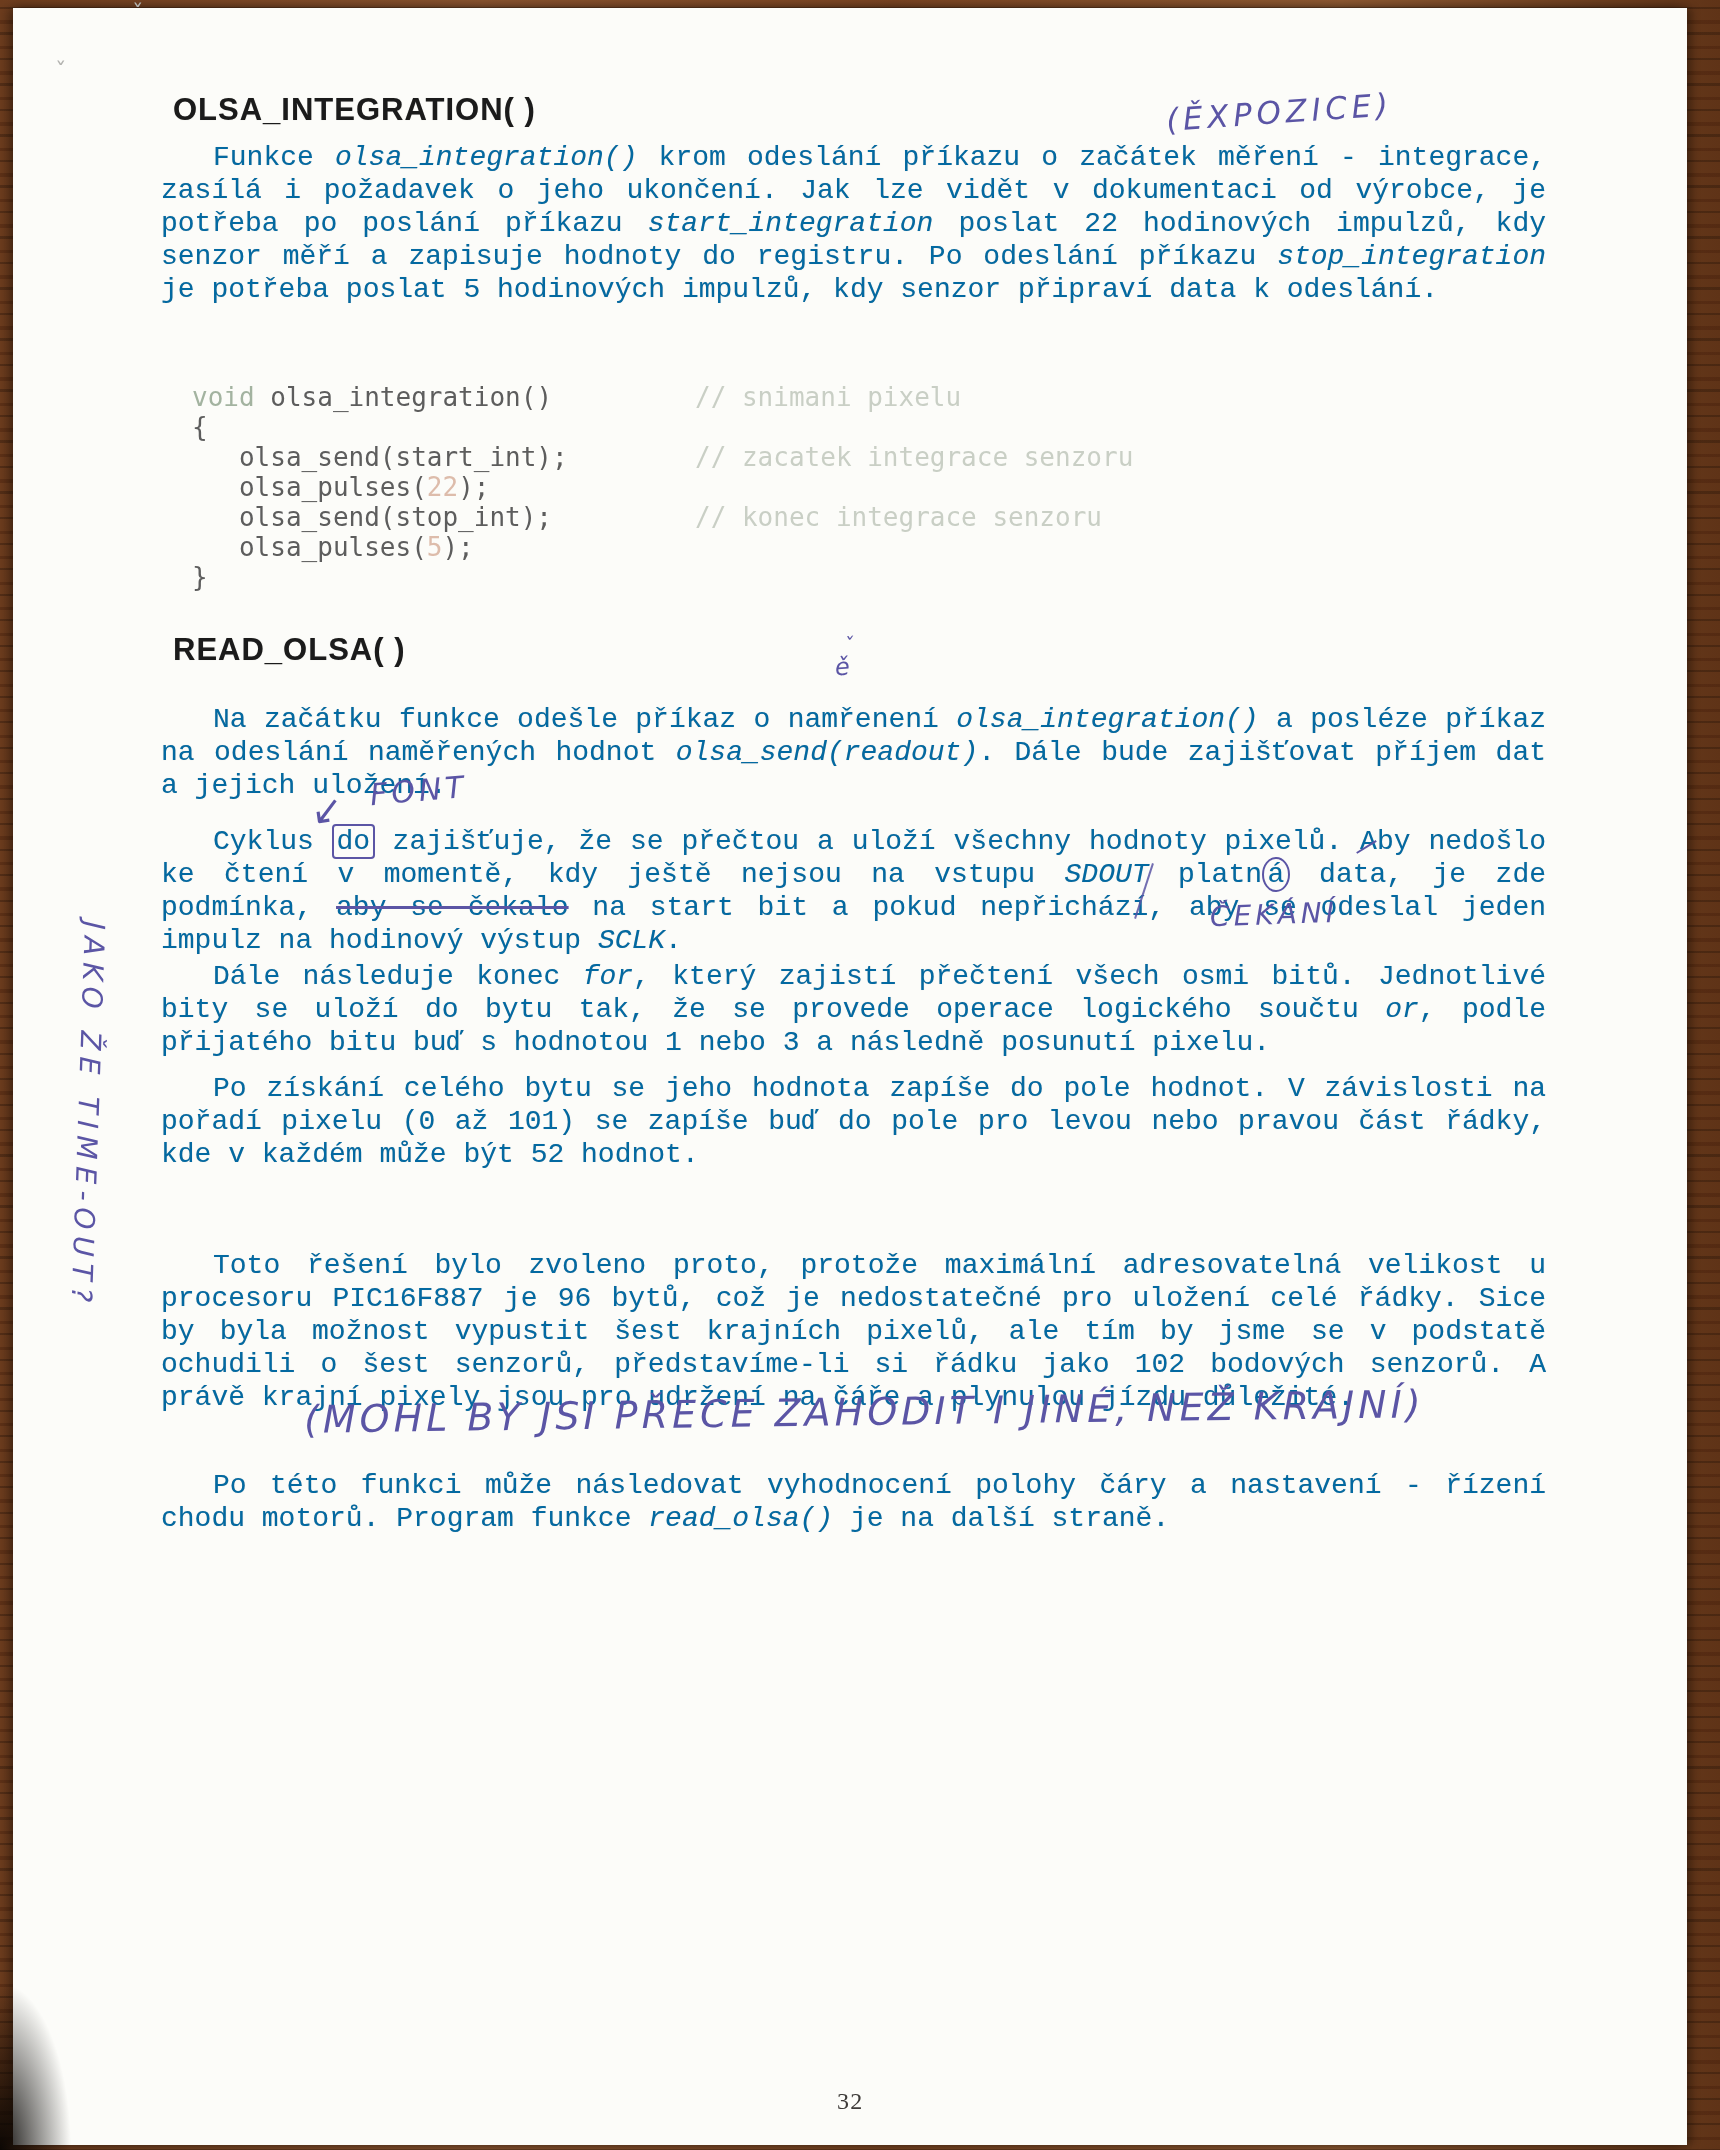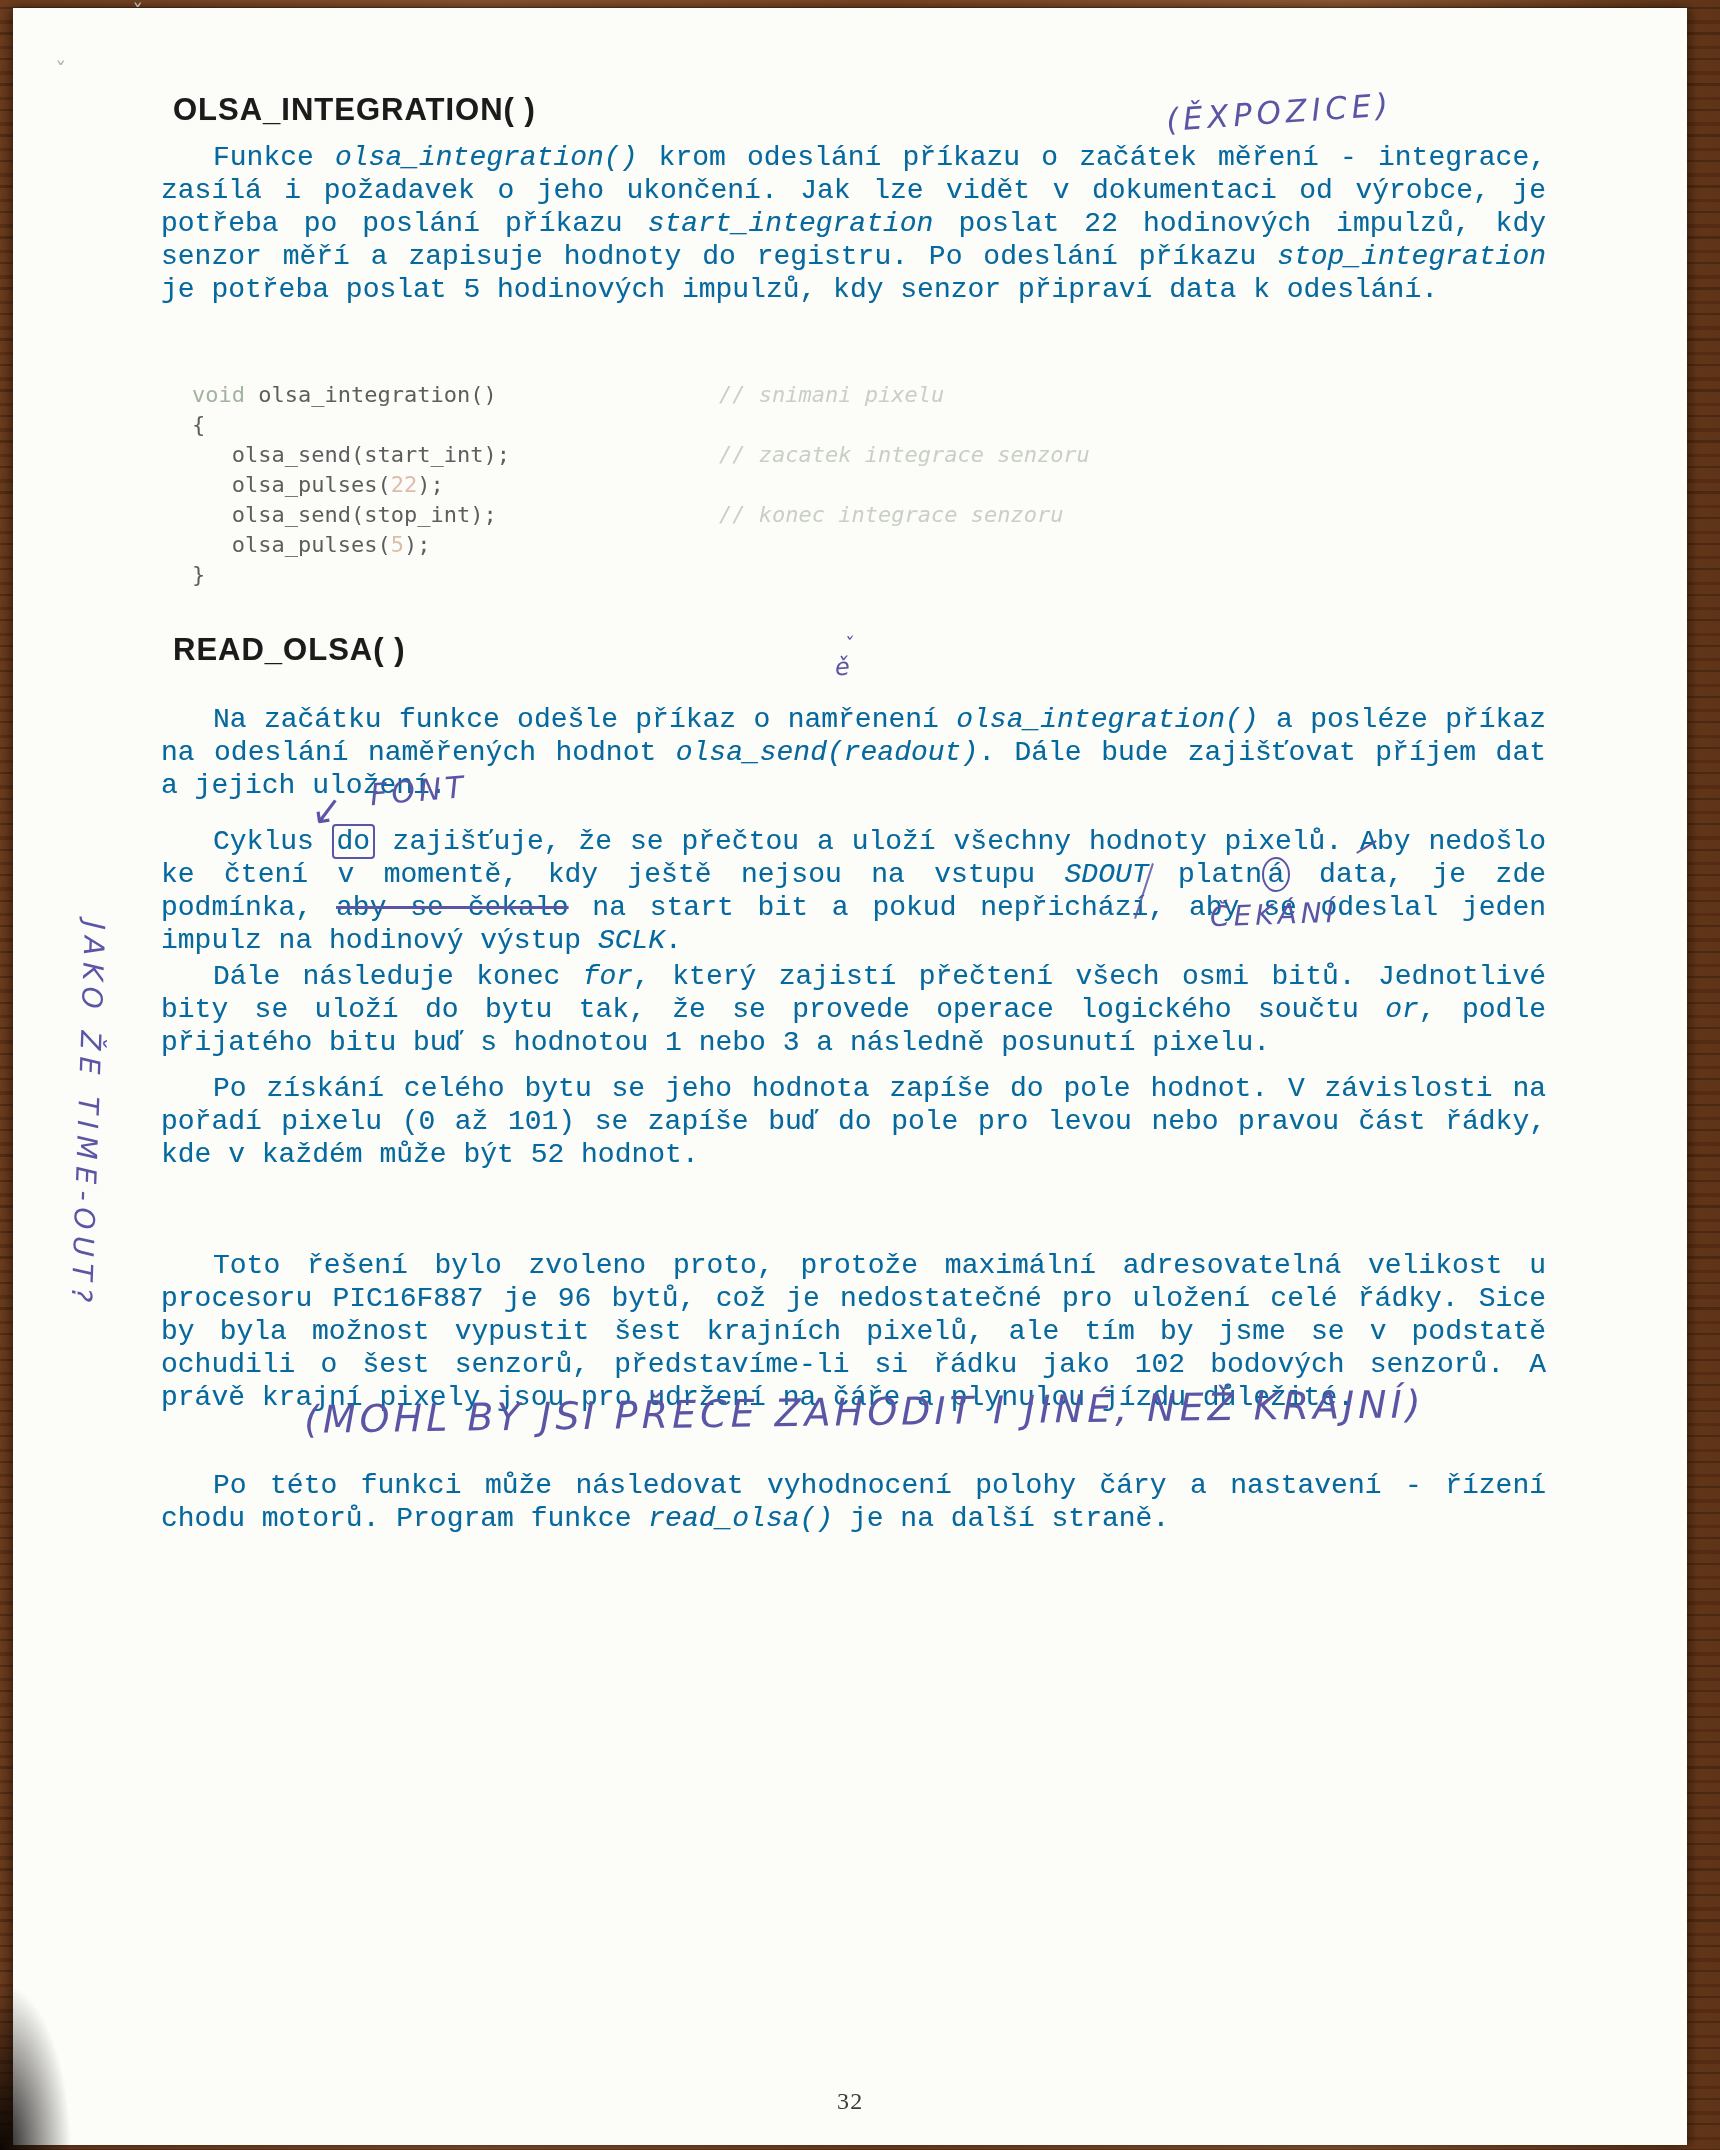--- a/index.html
+++ b/index.html
@@ -37,27 +37,27 @@
     position:absolute;left:161px;width:1385px;
     font-size:28px;line-height:33px;color:#0369a1;
     text-align:justify;text-indent:52px;
     text-shadow:0 0 0.7px rgba(40,40,40,0.25);
     font-family:Liberation Mono, monospace;
   }
   .it{font-style:italic;}
   .code{
     position:absolute;left:192px;top:382px;
     font-family:"DejaVu Sans Mono","Liberation Mono",monospace;
-    font-size:22px;color:var(--codegray);
+    font-size:26px;color:var(--codegray);
   }
   .code-line{position:relative;height:30px;white-space:pre;}
   .kw{color:var(--kw);}
   .num{color:var(--num);}
   .code-comment{
-    position:absolute;left:527px;top:0;color:var(--comment);font-style:italic;
+    position:absolute;left:503px;top:0;color:var(--comment);
   }
   .hw{
     position:absolute;color:var(--ink);
     font-family:"DejaVu Sans", sans-serif;font-style:italic;font-weight:500;
     white-space:nowrap;
   }
   .hw-expozice{left:1166px;top:94px;font-size:31px;letter-spacing:4.7px;transform:rotate(-4deg);}
   .hw-caron{left:844px;top:633px;font-size:20px;transform:rotate(-6deg);}
   .hw-e{left:835px;top:653px;font-size:24px;transform:rotate(-4deg);}
   .hw-font{left:370px;top:773px;font-size:30px;letter-spacing:4px;transform:rotate(-5deg);}

